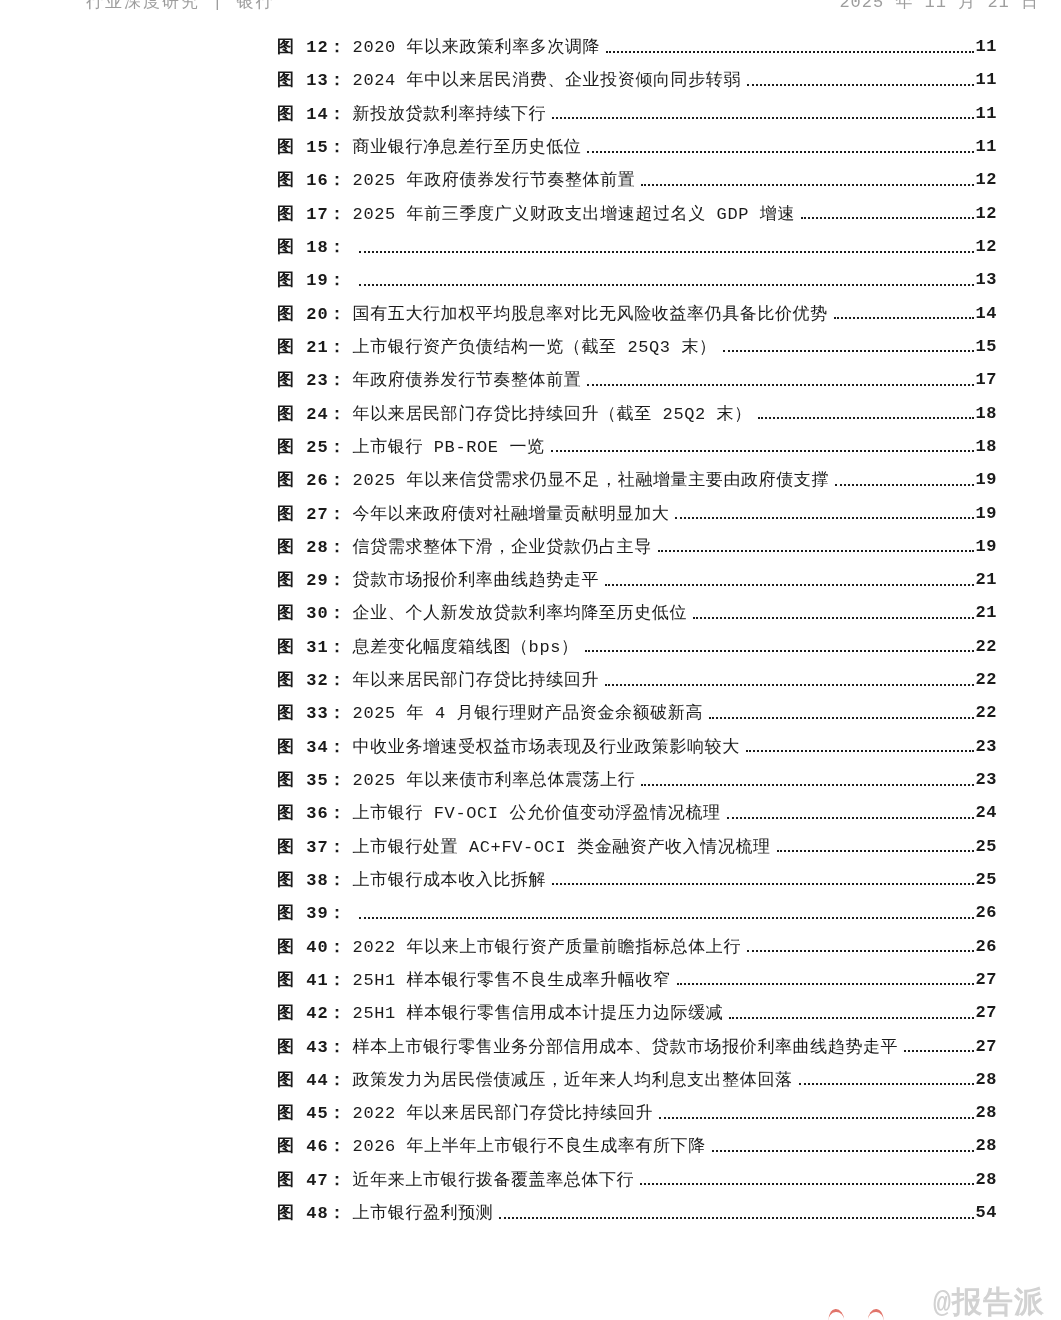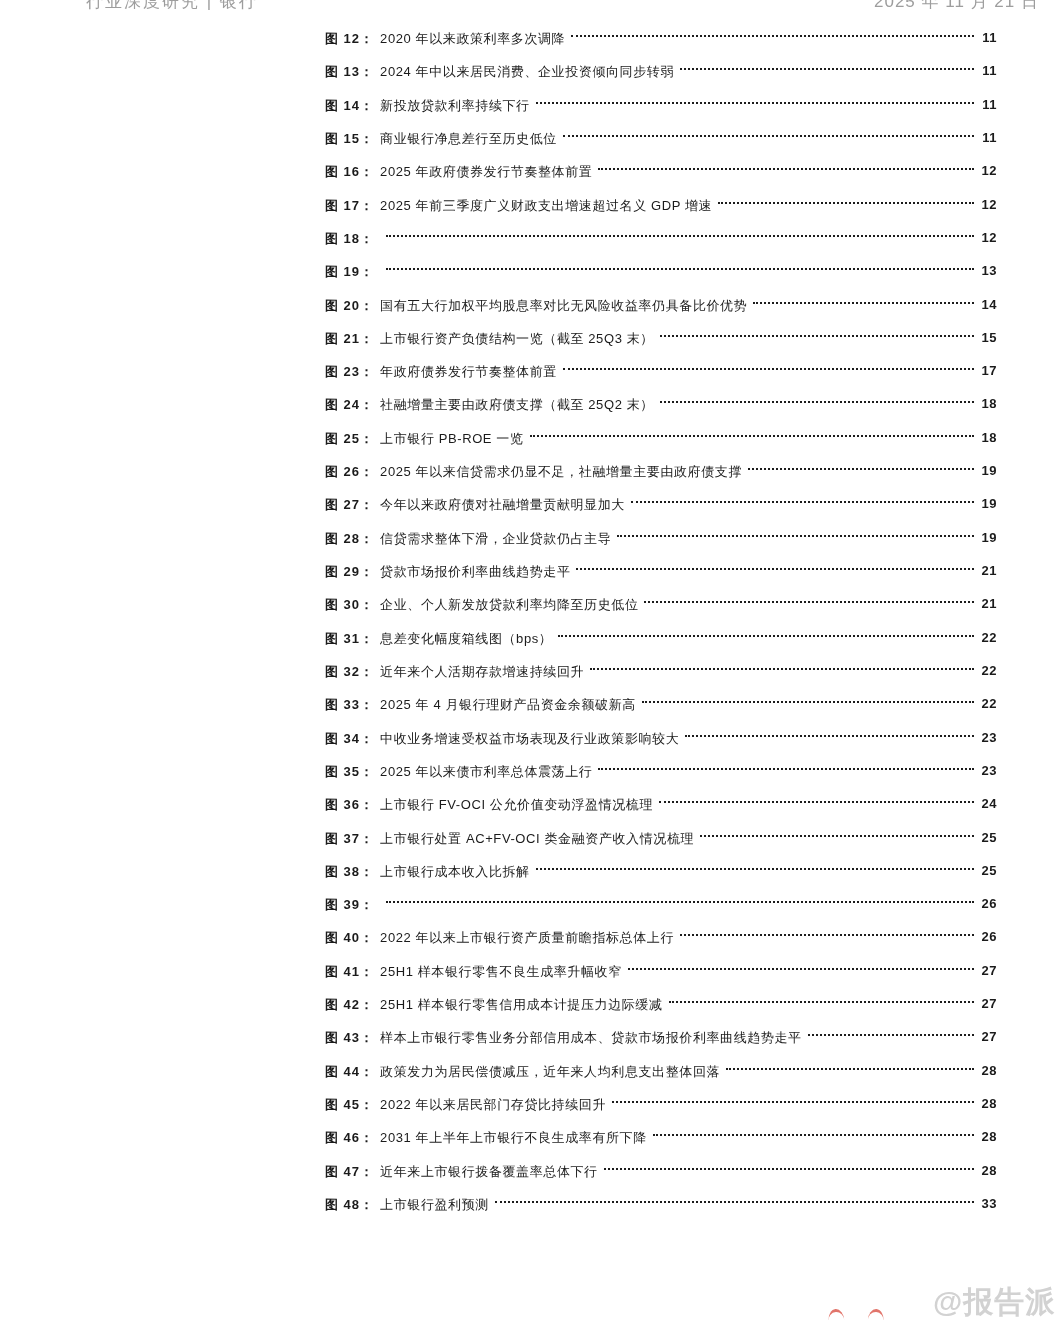--- a/index.html
+++ b/index.html
@@ -1,40 +1,40 @@
 <!DOCTYPE html>
 <html><head>
 <meta charset="utf-8">
 <style>
   html,body{margin:0;padding:0;background:#ffffff;}
   .page{
     position:relative;
     width:1061px;height:1320px;
     background:#ffffff;
     overflow:hidden;
-    font-family:Liberation Sans, sans-serif;
+    font-family:Liberation Mono, monospace;
     color:#1b1b1b;
     border-radius:24px;
   }
   
   .hdr{
     position:absolute;top:-10px;
     font-size:17px;letter-spacing:2px;
     color:#9d9d9d;white-space:nowrap;
   }
   .hdr-left{left:86px;}
   .hdr-right{right:22px;letter-spacing:1px;}
   
   .toc{
     position:absolute;left:277px;top:30px;width:720px;
   }
   .row{
     height:33.32px;
-    display:flex;align-items:flex-start;
-    font-size:13px;white-space:nowrap;margin-left:48px;
+    display:flex;align-items:center;
+    font-size:17px;white-space:nowrap;
   }
   .no{
     font-weight:600;
     margin-right:6px;
     letter-spacing:1px;
   }
   .title{
     letter-spacing:0.6px;
     font-weight:500;
   }
@@ -150,21 +150,21 @@
 
   <div class="row">
     <span class="no">图 23：</span>
     <span class="title">年政府债券发行节奏整体前置</span>
     <span class="dots"></span>
     <span class="pg">17</span>
   </div>
 
   <div class="row">
     <span class="no">图 24：</span>
-    <span class="title">社融增量主要由政府债支撑（截至 25Q2 末）</span>
+    <span class="title">年以来居民部门存贷比持续回升（截至 25Q2 末）</span>
     <span class="dots"></span>
     <span class="pg">18</span>
   </div>
 
   <div class="row">
     <span class="no">图 25：</span>
     <span class="title">上市银行 PB-ROE 一览</span>
     <span class="dots"></span>
     <span class="pg">18</span>
   </div>
@@ -206,21 +206,21 @@
 
   <div class="row">
     <span class="no">图 31：</span>
     <span class="title">息差变化幅度箱线图（bps）</span>
     <span class="dots"></span>
     <span class="pg">22</span>
   </div>
 
   <div class="row">
     <span class="no">图 32：</span>
-    <span class="title">近年来个人活期存款增速持续回升</span>
+    <span class="title">年以来居民部门存贷比持续回升</span>
     <span class="dots"></span>
     <span class="pg">22</span>
   </div>
 
   <div class="row">
     <span class="no">图 33：</span>
     <span class="title">2025 年 4 月银行理财产品资金余额破新高</span>
     <span class="dots"></span>
     <span class="pg">22</span>
   </div>
@@ -303,37 +303,37 @@
 
   <div class="row">
     <span class="no">图 45：</span>
     <span class="title">2022 年以来居民部门存贷比持续回升</span>
     <span class="dots"></span>
     <span class="pg">28</span>
   </div>
 
   <div class="row">
     <span class="no">图 46：</span>
-    <span class="title">2031 年上半年上市银行不良生成率有所下降</span>
+    <span class="title">2026 年上半年上市银行不良生成率有所下降</span>
     <span class="dots"></span>
     <span class="pg">28</span>
   </div>
 
   <div class="row">
     <span class="no">图 47：</span>
     <span class="title">近年来上市银行拨备覆盖率总体下行</span>
     <span class="dots"></span>
     <span class="pg">28</span>
   </div>
 
   <div class="row">
     <span class="no">图 48：</span>
     <span class="title">上市银行盈利预测</span>
     <span class="dots"></span>
-    <span class="pg">33</span>
+    <span class="pg">54</span>
   </div>
 </div>
 
   <div class="watermark">@报告派</div>
 
   <div class="red-mark m1"></div>
   <div class="red-mark m2"></div>
 
 </div>
 

